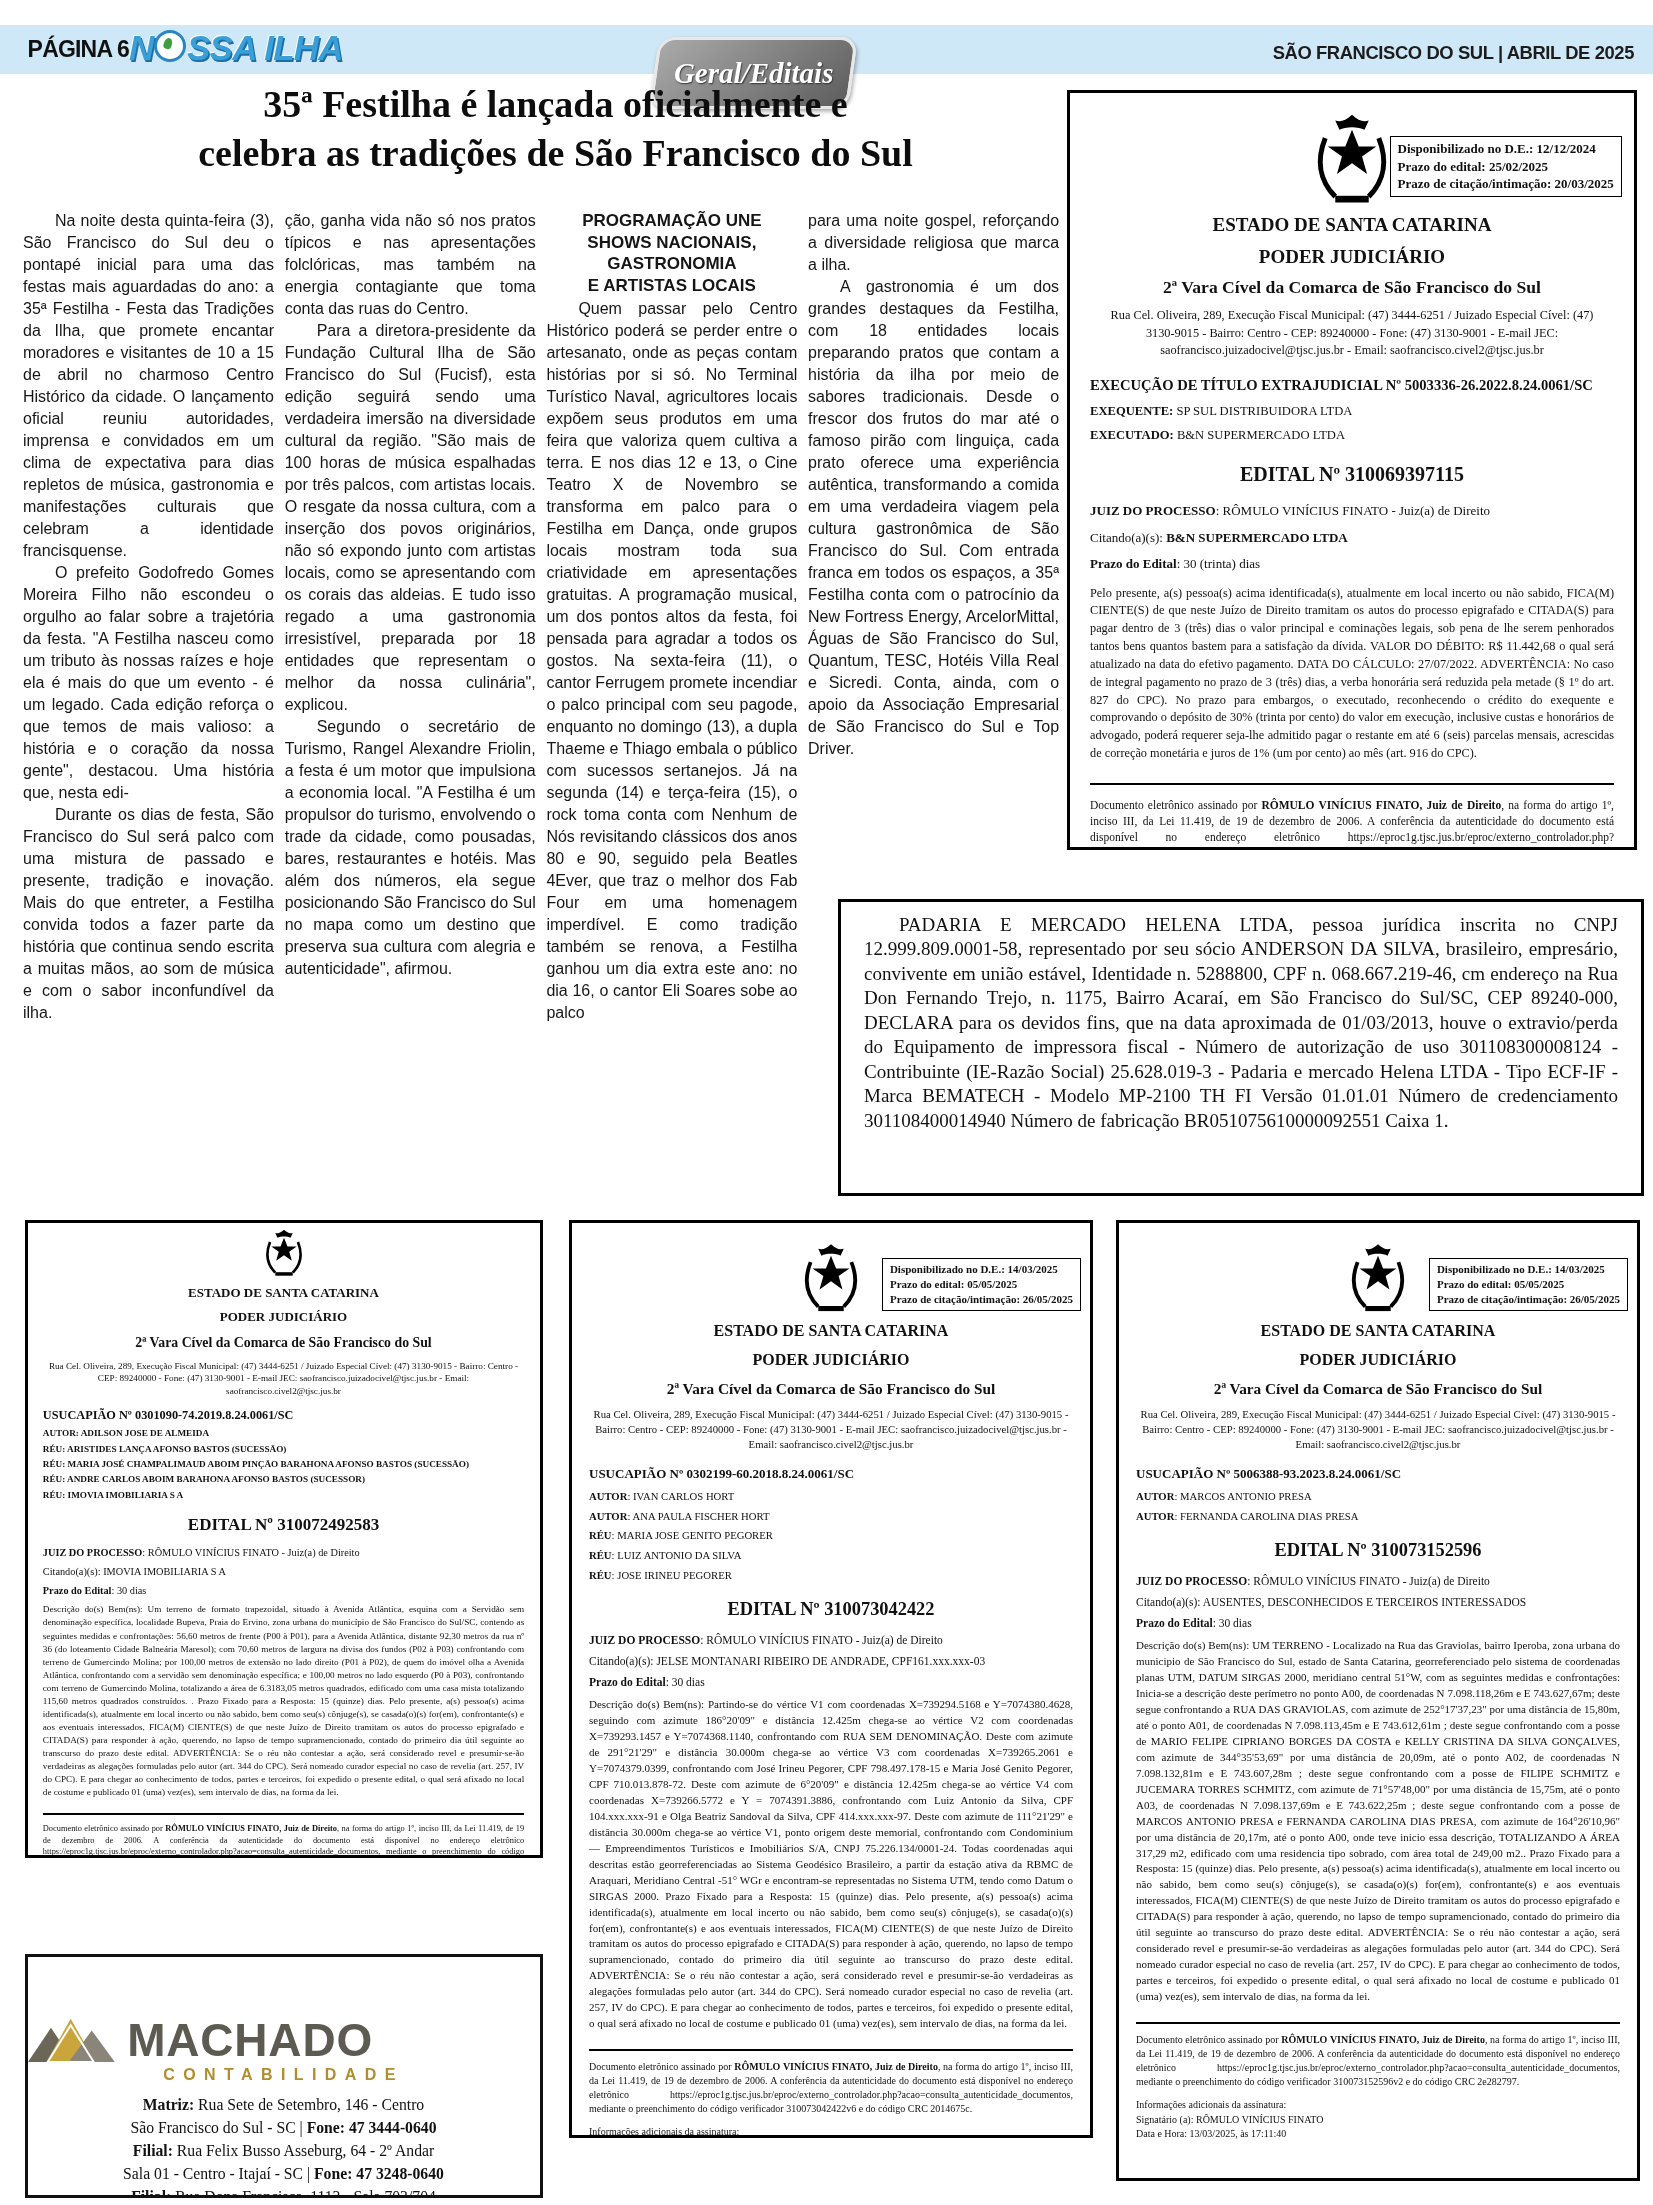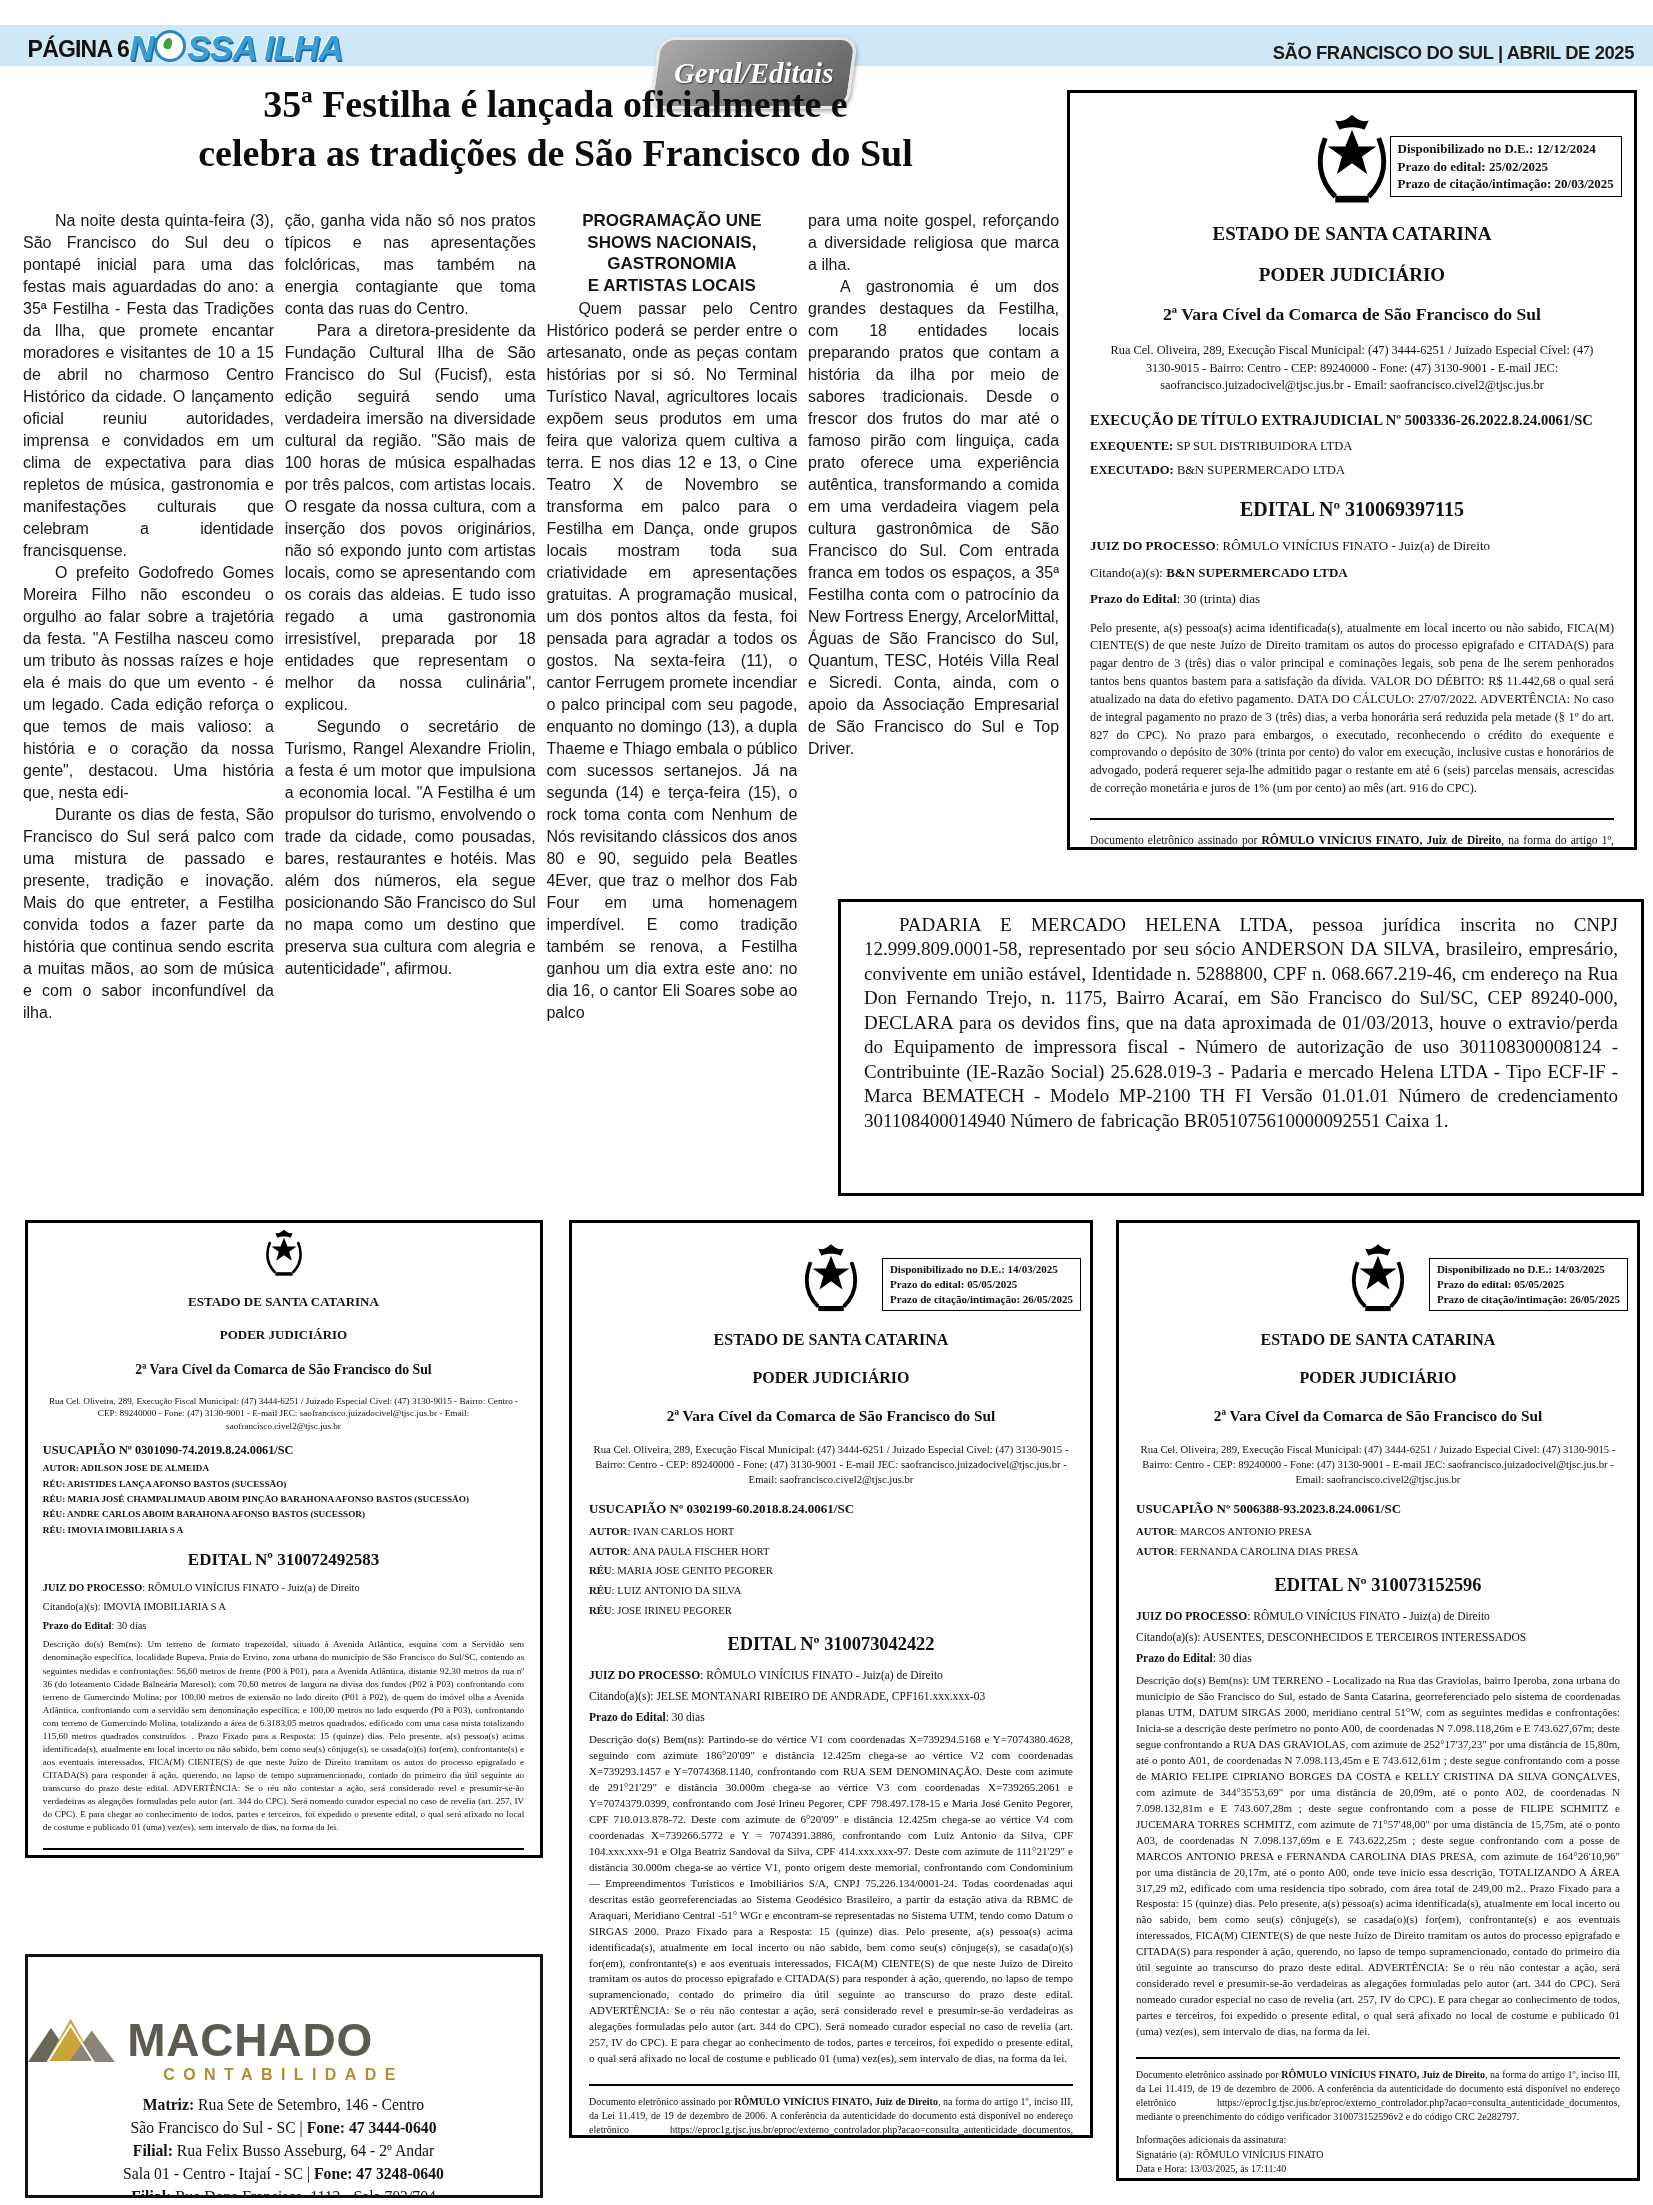--- a/index.html
+++ b/index.html
@@ -1,19 +1,19 @@
 <!DOCTYPE html>
 <html style="font-size:12.3px"><head>
 <meta charset="utf-8">
 <style>
   html,body{margin:0;padding:0;}
   body{width:1654px;height:2205px;position:relative;background:#fff;color:#111;
        font-family:"Liberation Serif",serif;-webkit-font-smoothing:antialiased;}
   
-  .topbar{position:absolute;left:0;top:25px;width:1654px;height:41px;background:#cfe8f7;}
+  .topbar{position:absolute;left:0;top:25px;width:1654px;height:49px;background:#cfe8f7;}
   .page-label{position:absolute;left:27.6px;top:10.7px;font-family:"Liberation Sans",sans-serif;
       font-weight:bold;font-size:23px;letter-spacing:-0.8px;color:#111;}
   .brand{position:absolute;left:129px;top:3.1px;font-family:"Liberation Sans",sans-serif;
       font-style:italic;font-weight:bold;font-size:35px;letter-spacing:-0.8px;color:#3a9fd6;
       text-shadow:1.5px 1.5px 0 #1d6ea8, -0.8px -0.8px 0 #fff;}
   .logo-o{display:inline-block;width:26px;height:26px;border:3.1px solid #2a86c0;border-radius:50%;
       background:#fff;vertical-align:-1.5px;position:relative;margin:0 0.8px;}
   .logo-o i{position:absolute;left:6.9px;top:5.4px;width:7.7px;height:10.7px;background:#3f9e3f;
       border-radius:50% 50% 40% 40%;transform:rotate(18deg);}
   .section-badge{position:absolute;left:654px;top:12.3px;width:193px;height:66px;
@@ -32,21 +32,21 @@
   .cols{position:absolute;left:23px;top:210px;width:1039px;display:flex;gap:10.7px;
       font-family:"Liberation Sans",sans-serif;font-size:16px;line-height:22px;color:#161616;}
   .col{width:251px;text-align:justify;overflow:hidden;}
   .col p{margin:0;}
   .col p.ind{text-indent:2em;}
   #col1{height:996px;} #col2{height:973px;} #col3{height:985px;} #col4{height:659px;}
   .subhead{font-weight:bold;text-align:center;white-space:pre-line;font-size:17px;line-height:21.5px;margin:0 0 1.5px 0;}
   
   .box{position:absolute;border:3.1px solid #000;background:#fff;overflow:hidden;box-sizing:border-box;}
   .crest{display:block;margin:0 auto;}
-  .orgline{text-align:center;font-weight:bold;margin:17px;}
+  .orgline{text-align:center;font-weight:bold;margin:8px;}
   .addr{text-align:center;margin:9px auto 0 auto;}
   .badge{position:absolute;border:1.5px solid #000;background:#fff;font-weight:bold;line-height:1.35;padding:3.1px 6.9px;}
   .lbl{font-weight:bold;}
   .edno{text-align:center;font-weight:bold;}
   .jtext{text-align:justify;}
   .sigline{border:none;border-top:2.3px solid #000;margin:0;}
   
   .eA{left:1067px;top:90px;width:570px;height:760px;padding:0 20px;}
   .eA .crest{width:86px;height:92px;margin-top:20px;}
   .eA .badge{right:12.3px;top:43px;font-size:13px;}

